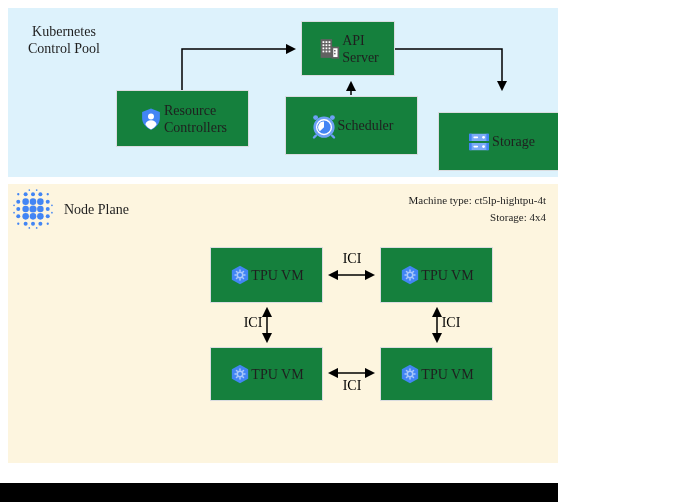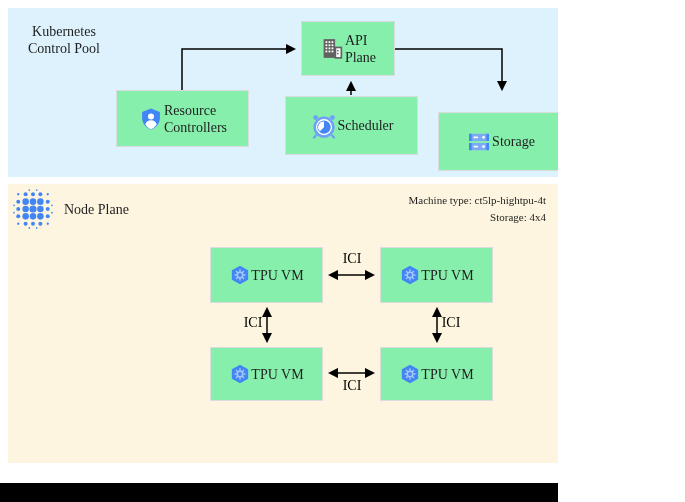--- a/index.html
+++ b/index.html
@@ -7,21 +7,21 @@
           font-family:Liberation Serif, serif;color:#1f1f1f;overflow:hidden;}
   .panel{position:absolute;}
   .panel-cp{left:8px;top:8px;width:669px;height:169px;background:#ddf2fc;}
   .panel-np{left:8px;top:184px;width:669px;height:279px;background:#fdf5df;}
   .cp-title{position:absolute;left:12px;top:23px;width:104px;text-align:center;
             font-size:14px;line-height:17px;}
   .np-icon{position:absolute;left:13px;top:189px;width:40px;height:40px;}
   .np-title{position:absolute;left:64px;top:202px;font-size:14px;}
   .np-info{position:absolute;right:12px;top:192px;text-align:right;
            font-size:11px;line-height:17px;}
-  .node{position:absolute;background:#86efac;border:1px solid #dadce0;box-sizing:border-box;
+  .node{position:absolute;background:#15803d;border:1px solid #dadce0;box-sizing:border-box;
         display:flex;align-items:center;justify-content:center;}
   .node .lbl{font-size:14px;line-height:17px;white-space:nowrap;}
   .node .lbl span{display:block;}
   .icn{display:flex;align-items:center;justify-content:center;flex:0 0 auto;}
   .arrows{position:absolute;left:0;top:0;pointer-events:none;}
   .ici{position:absolute;font-size:14px;color:#000;transform:translate(-50%,-50%);}
   .bar{position:absolute;left:0;top:483px;width:685px;height:19px;background:#000;}
 </style>
 </head>
 <body>
@@ -114,21 +114,21 @@
             <rect x="8.2" y="14" width="1.7" height="1.7"></rect>
             <rect x="11.1" y="14" width="1.7" height="1.7"></rect>
         </g>
         <rect x="14.8" y="11" width="5.7" height="10" fill="#fff" stroke="#616161" stroke-width="1.6"></rect>
         <rect x="16.4" y="13.4" width="1.4" height="1.4" fill="#616161"></rect>
         <rect x="16.4" y="16.2" width="1.4" height="1.4" fill="#616161"></rect>
       </svg>
     </span>
     <span class="lbl">
       <span>API</span>
-      <span>Plane</span>
+      <span>Server</span>
     </span>
   </div>
 
   <div class="node" style="left:116px;top:90px;width:133px;height:57px;">
     <span class="icn">
       <svg width="26" height="26" viewBox="0 0 24 24">
         <path d="M12 2.4l8.2 3.1v5.6c0 5-3.3 8.9-8.2 10.9-4.9-2-8.2-5.9-8.2-10.9V5.5z" fill="#4285f4"></path>
         <circle cx="12" cy="9.6" r="2.75" fill="#fff"></circle>
         <path d="M12 13.1c-2.7 0-4.9 1.7-5.2 4 1.3 2 3.1 3.6 5.2 4.5 2.1-.9 3.9-2.5 5.2-4.5-.3-2.3-2.5-4-5.2-4z" fill="#fff"></path>
       </svg>

